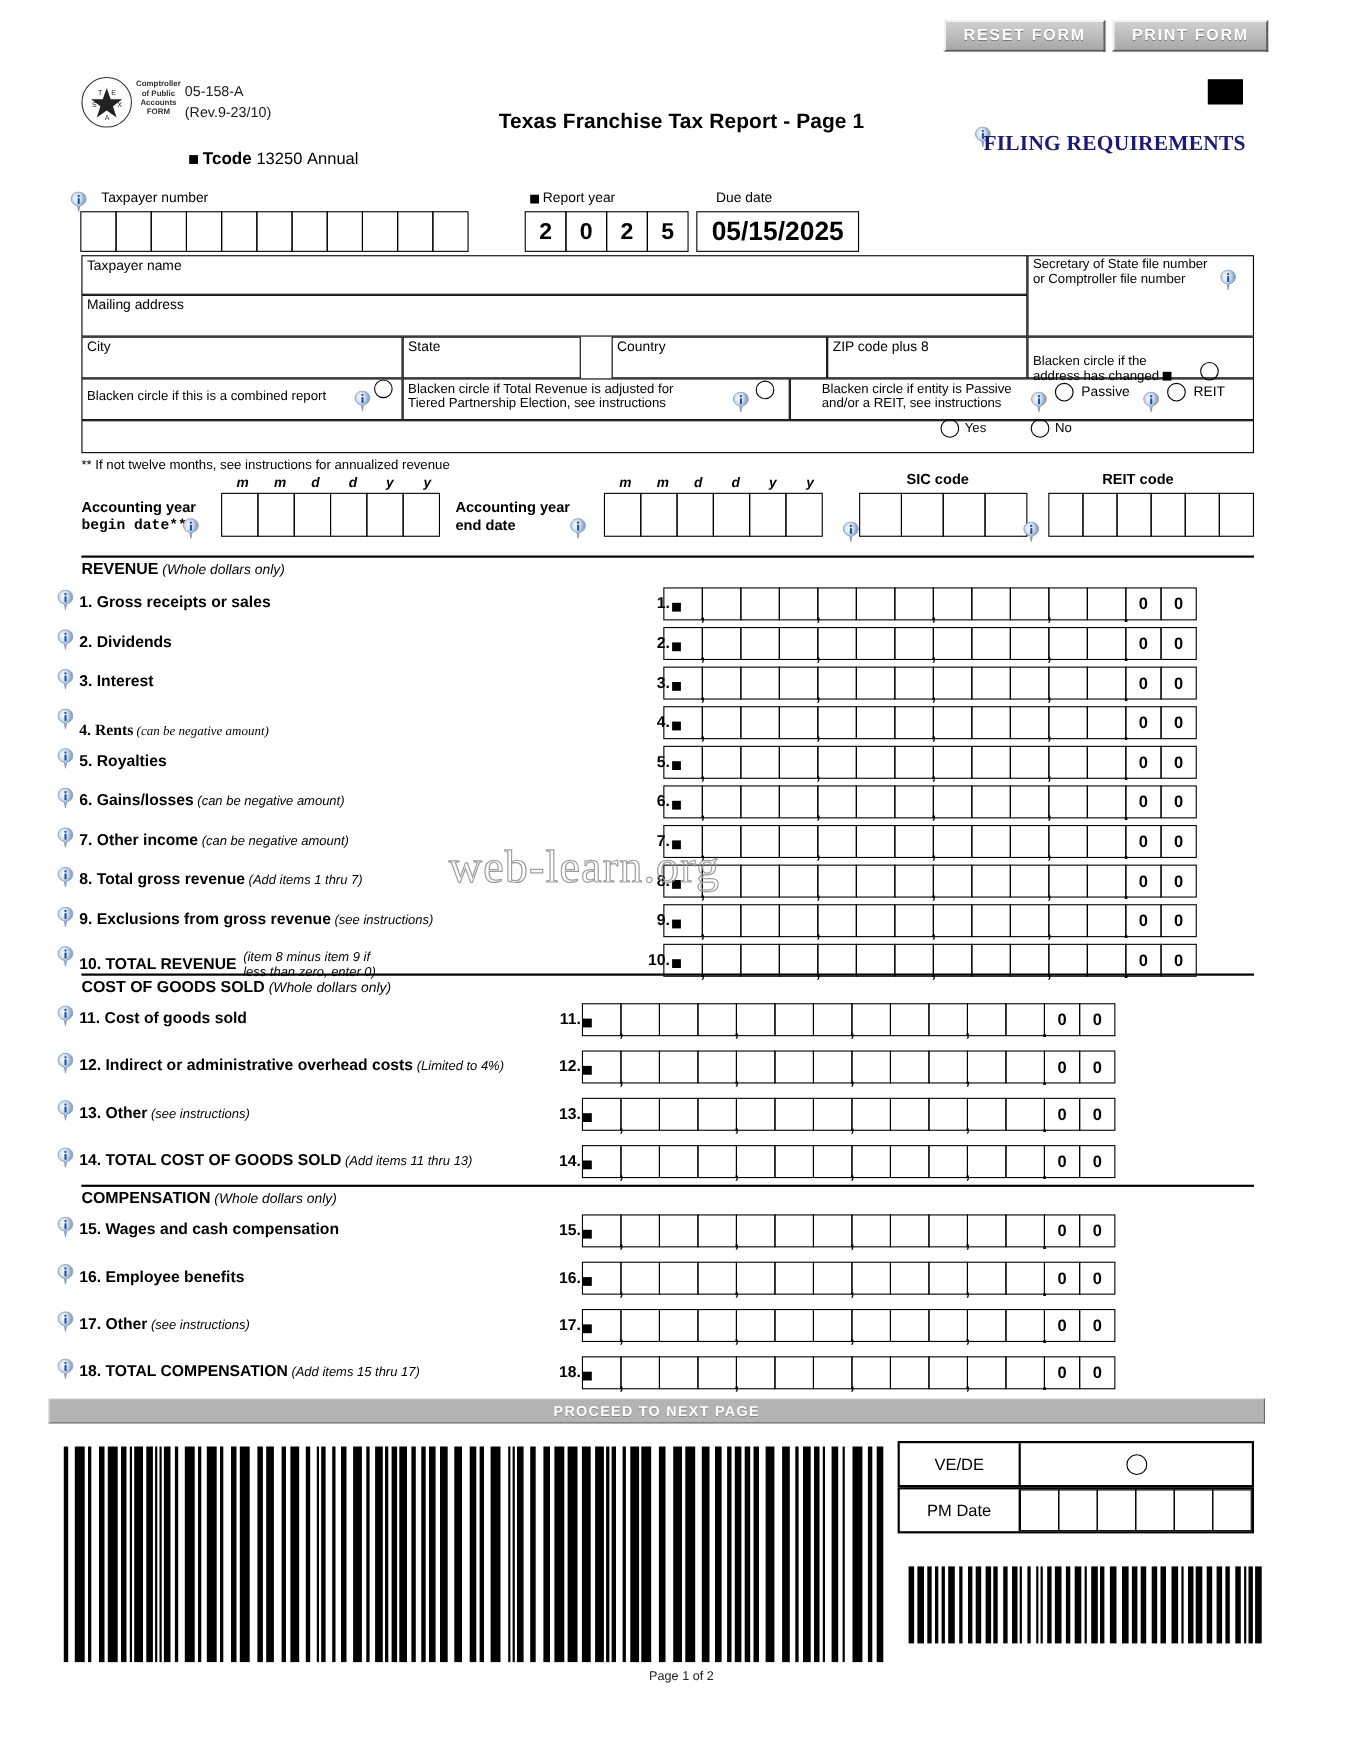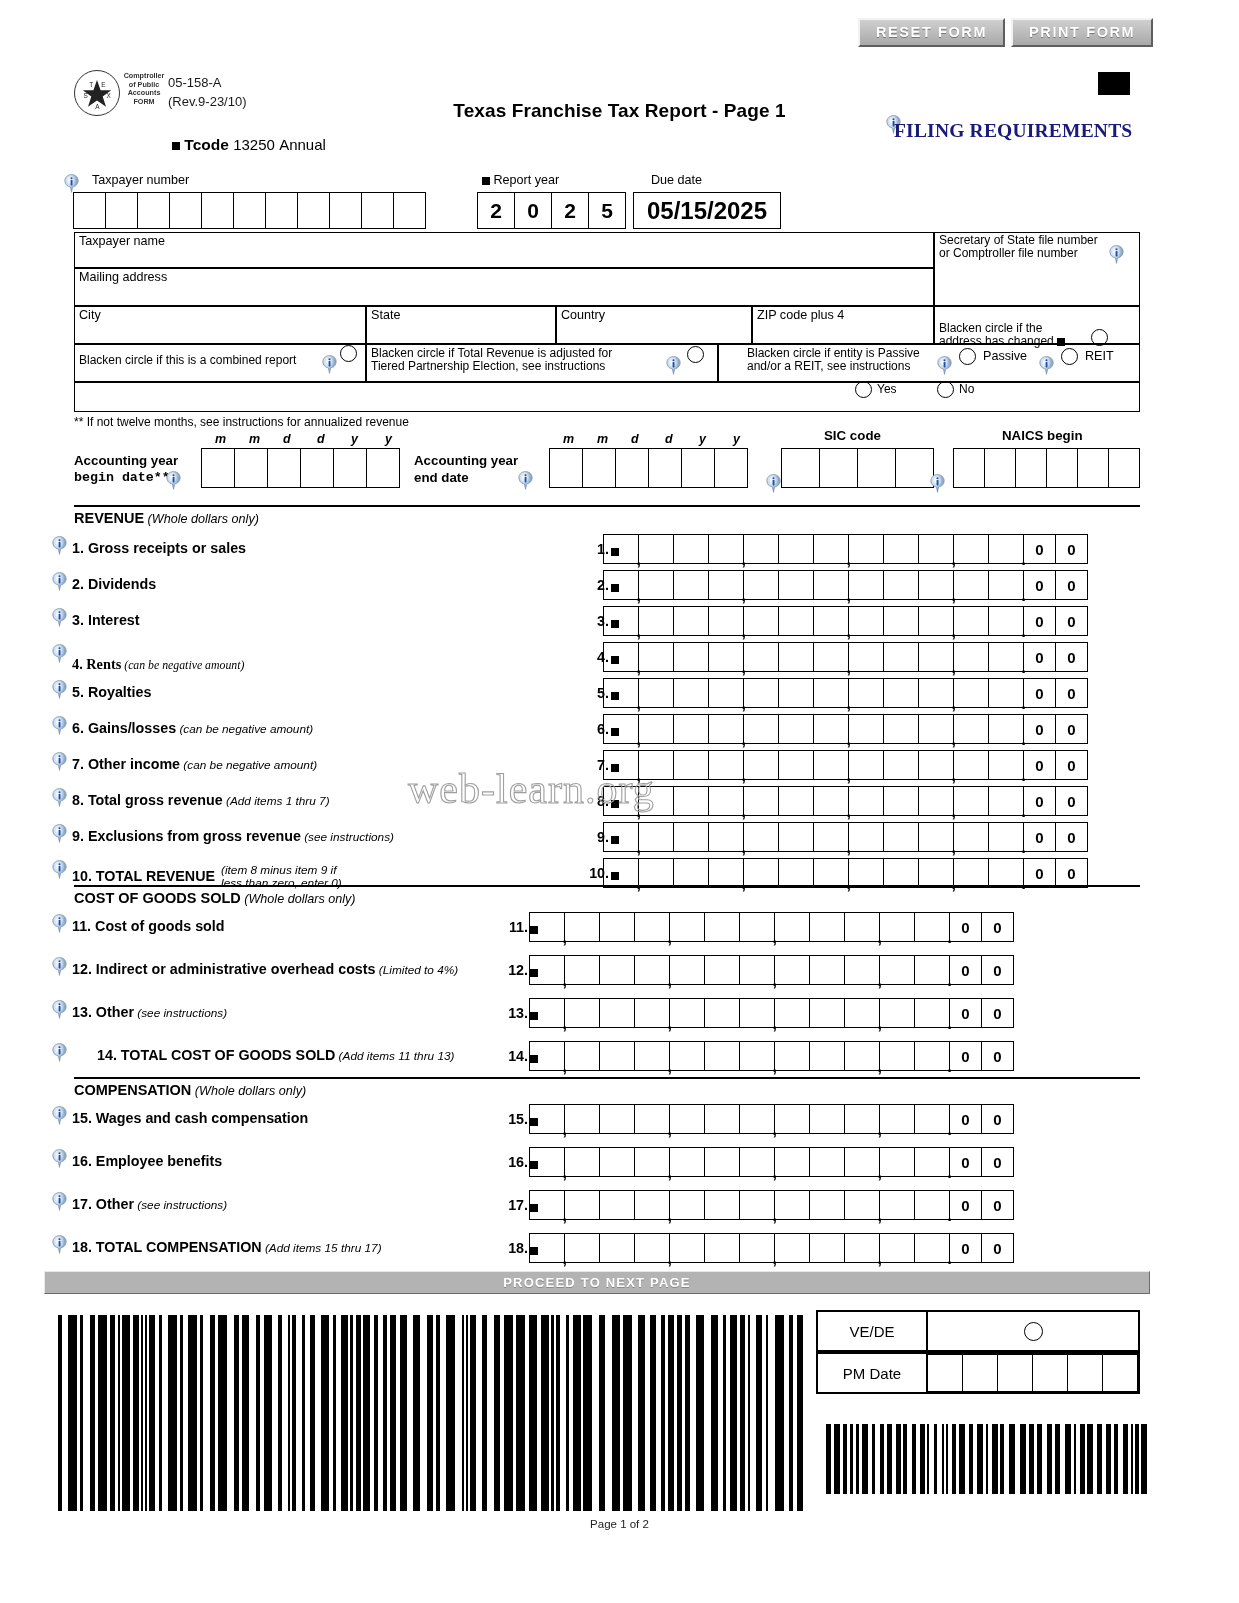--- a/index.html
+++ b/index.html
@@ -171,28 +171,28 @@
 
 <div class="abs bx" style="left:74px;top:232px;width:860px;height:36px;">
   <div class="lbl" style="padding:1px 0 0 4px;">Taxpayer name</div>
 </div>
 <div class="abs bx" style="left:74px;top:268px;width:860px;height:38px;">
   <div class="lbl" style="padding:1px 0 0 4px;">Mailing address</div>
 </div>
 <div class="abs bx" style="left:74px;top:306px;width:292px;height:38px;">
   <div class="lbl" style="padding:1px 0 0 4px;">City</div>
 </div>
-<div class="abs bx" style="left:366px;top:306px;width:190px;height:38px;">
+<div class="abs bx" style="left:366px;top:306px;width:162px;height:38px;">
   <div class="lbl" style="padding:1px 0 0 4px;">State</div>
 </div>
 <div class="abs bx" style="left:556px;top:306px;width:196px;height:38px;">
   <div class="lbl" style="padding:1px 0 0 4px;">Country</div>
 </div>
 <div class="abs bx" style="left:752px;top:306px;width:182px;height:38px;">
-  <div class="lbl" style="padding:1px 0 0 4px;">ZIP code plus 4</div>
+  <div class="lbl" style="padding:1px 0 0 4px;">ZIP code plus 8</div>
 </div>
 
 <div class="abs bx" style="left:934px;top:232px;width:206px;height:74px;">
   <div class="lblsm" style="padding:1px 0 0 4px;">Secretary of State file number</div>
   <div class="lblsm" style="padding:0 0 0 4px;position:relative;">
     <span>or Comptroller file number</span>
     <span class="ico" style="position:absolute;left:174px;top:-2px;">
       <svg width="15" height="19" viewBox="0 0 15 19">
           <path d="M7.5 0.6 C11.3 0.6 14.2 3.3 14.2 6.8 C14.2 10.2 11.5 12.6 8.6 13 L7.5 18.4 L6.4 13 C3.5 12.6 0.8 10.2 0.8 6.8 C0.8 3.3 3.7 0.6 7.5 0.6 Z" fill="url(#ig)" stroke="#7a93b0" stroke-width=".7"></path>
           <circle cx="7.5" cy="4.2" r="1.05" fill="#1f4fa5"></circle>
@@ -342,21 +342,21 @@
     <div class="cell" style="width: 39px; height: 40px;"></div>
   </div>
 <span class="ico" style="position:absolute;left:766px;top:474px;">
   <svg width="15" height="19" viewBox="0 0 15 19">
       <path d="M7.5 0.6 C11.3 0.6 14.2 3.3 14.2 6.8 C14.2 10.2 11.5 12.6 8.6 13 L7.5 18.4 L6.4 13 C3.5 12.6 0.8 10.2 0.8 6.8 C0.8 3.3 3.7 0.6 7.5 0.6 Z" fill="url(#ig)" stroke="#7a93b0" stroke-width=".7"></path>
       <circle cx="7.5" cy="4.2" r="1.05" fill="#1f4fa5"></circle>
       <rect x="6.6" y="6" width="1.9" height="5.4" rx=".6" fill="#1f4fa5"></rect>
     </svg>
 </span>
 
-<div class="abs" style="left:1002px;top:428px;font-size:13.3px;font-weight:bold;">NAICS  begin</div>
+<div class="abs" style="left:1002px;top:428px;font-size:13.3px;font-weight:bold;">REIT  code</div>
 <div class="abs cellrow" id="naics" style="left:954px;top:448px;">
     <div class="cell" style="width: 32px; height: 40px;"></div>
     <div class="cell" style="width: 32px; height: 40px;"></div>
     <div class="cell" style="width: 32px; height: 40px;"></div>
     <div class="cell" style="width: 32px; height: 40px;"></div>
     <div class="cell" style="width: 32px; height: 40px;"></div>
     <div class="cell" style="width: 32px; height: 40px;"></div>
   </div>
 <span class="ico" style="position:absolute;left:930px;top:474px;">
   <svg width="15" height="19" viewBox="0 0 15 19">
@@ -839,21 +839,21 @@
       <div class="z">0</div>
       <div class="z">0</div>
     </div>
     <span class="ico" style="position: absolute; left: 52px; top: 1043px;">
       <svg width="15" height="19" viewBox="0 0 15 19">
         <path d="M7.5 0.6 C11.3 0.6 14.2 3.3 14.2 6.8 C14.2 10.2 11.5 12.6 8.6 13 L7.5 18.4 L6.4 13 C3.5 12.6 0.8 10.2 0.8 6.8 C0.8 3.3 3.7 0.6 7.5 0.6 Z" fill="url(#ig)" stroke="#7a93b0" stroke-width=".7"></path>
         <circle cx="7.5" cy="4.2" r="1.05" fill="#1f4fa5"></circle>
         <rect x="6.6" y="6" width="1.9" height="5.4" rx=".6" fill="#1f4fa5"></rect>
       </svg>
     </span>
-    <div class="abs liname" style="left: 72px; top: 1047px; width: 500px; margin-left: 25px;"><span>14.  </span><span>TOTAL COST OF GOODS SOLD</span><span class="sub"> (Add items 11 thru 13)</span></div>
+    <div class="abs liname" style="left: 72px; top: 1047px; width: 500px;"><span>14.  </span><span>TOTAL COST OF GOODS SOLD</span><span class="sub"> (Add items 11 thru 13)</span></div>
     <div class="abs linum-r" style="left: 488px; top: 1048px; width: 40px; text-align: right;">14.</div>
     <span class="sq" style="position: absolute; left: 530px; top: 1055px;"></span>
     <div class="amt" style="position: absolute; left: 530px; top: 1041px;">
       <div class="d">
         <span class="cm">,</span>
       </div>
       <div class="d"></div>
       <div class="d"></div>
       <div class="d">
         <span class="cm">,</span>

